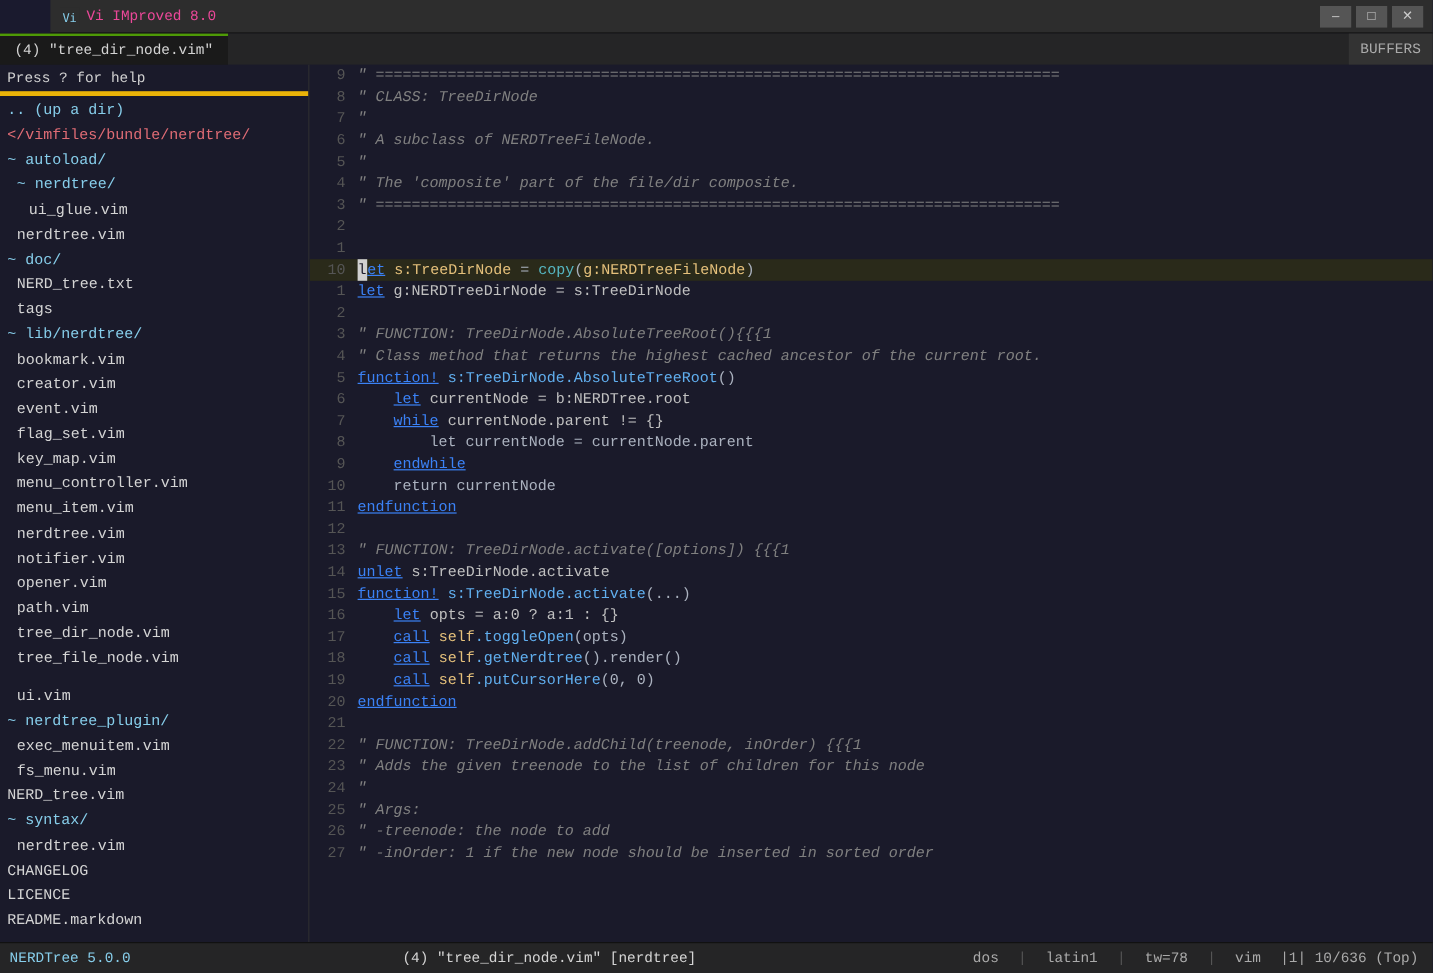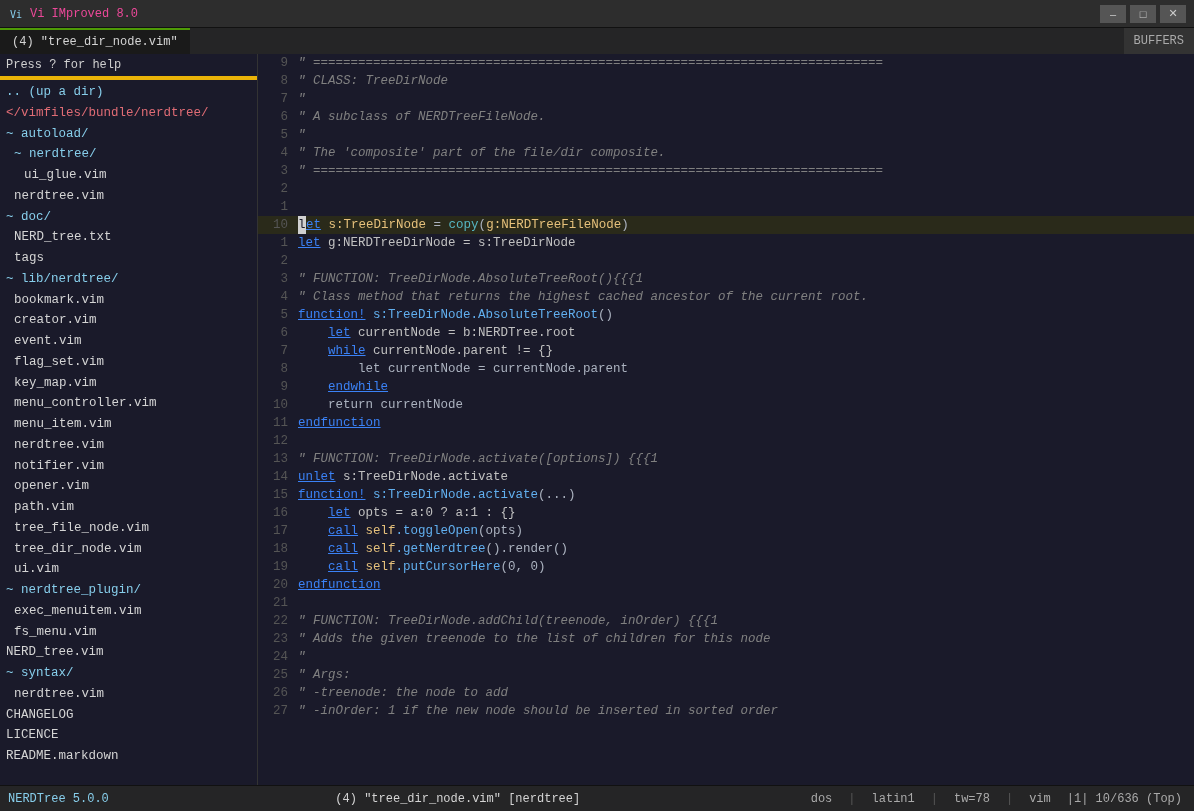--- a/index.html
+++ b/index.html
@@ -15,20 +15,21 @@
 
     
     #titlebar {
       background: #2d2d2d;
       height: 28px;
       display: flex;
       align-items: center;
       justify-content: space-between;
       padding: 0 8px;
       border-bottom: 1px solid #111;
+      margin-left: 42px;
     }
     #titlebar-left {
       display: flex;
       align-items: center;
       gap: 6px;
     }
     #titlebar-icon {
       width: 16px;
       height: 16px;
     }
@@ -251,23 +252,23 @@
         <div class="tree-item" style="padding-left: 14px; color: rgb(212, 212, 212);">creator.vim</div>
         <div class="tree-item" style="padding-left: 14px; color: rgb(212, 212, 212);">event.vim</div>
         <div class="tree-item" style="padding-left: 14px; color: rgb(212, 212, 212);">flag_set.vim</div>
         <div class="tree-item" style="padding-left: 14px; color: rgb(212, 212, 212);">key_map.vim</div>
         <div class="tree-item" style="padding-left: 14px; color: rgb(212, 212, 212);">menu_controller.vim</div>
         <div class="tree-item" style="padding-left: 14px; color: rgb(212, 212, 212);">menu_item.vim</div>
         <div class="tree-item" style="padding-left: 14px; color: rgb(212, 212, 212);">nerdtree.vim</div>
         <div class="tree-item" style="padding-left: 14px; color: rgb(212, 212, 212);">notifier.vim</div>
         <div class="tree-item" style="padding-left: 14px; color: rgb(212, 212, 212);">opener.vim</div>
         <div class="tree-item" style="padding-left: 14px; color: rgb(212, 212, 212);">path.vim</div>
+        <div class="tree-item" style="padding-left: 14px; color: rgb(212, 212, 212);">tree_dir_node.vim</div>
         <div class="tree-item" style="padding-left: 14px; color: rgb(212, 212, 212);">tree_file_node.vim</div>
-        <div class="tree-item" style="padding-left: 14px; color: rgb(212, 212, 212);">tree_dir_node.vim</div>
-        <div class="tree-item" style="padding-left: 14px; color: rgb(212, 212, 212);">ui.vim</div>
+        <div class="tree-item" style="padding-left: 14px; color: rgb(212, 212, 212); margin-top: 11px;">ui.vim</div>
         <div class="tree-item" style="padding-left: 6px; color: rgb(135, 206, 235);">~ nerdtree_plugin/</div>
         <div class="tree-item" style="padding-left: 14px; color: rgb(212, 212, 212);">exec_menuitem.vim</div>
         <div class="tree-item" style="padding-left: 14px; color: rgb(212, 212, 212);">fs_menu.vim</div>
         <div class="tree-item" style="color: rgb(212, 212, 212);">NERD_tree.vim</div>
         <div class="tree-item" style="padding-left: 6px; color: rgb(135, 206, 235);">~ syntax/</div>
         <div class="tree-item" style="padding-left: 14px; color: rgb(212, 212, 212);">nerdtree.vim</div>
         <div class="tree-item" style="padding-left: 6px; color: rgb(212, 212, 212);">CHANGELOG</div>
         <div class="tree-item" style="padding-left: 6px; color: rgb(212, 212, 212);">LICENCE</div>
         <div class="tree-item" style="padding-left: 6px; color: rgb(212, 212, 212);">README.markdown</div>
       </div>

